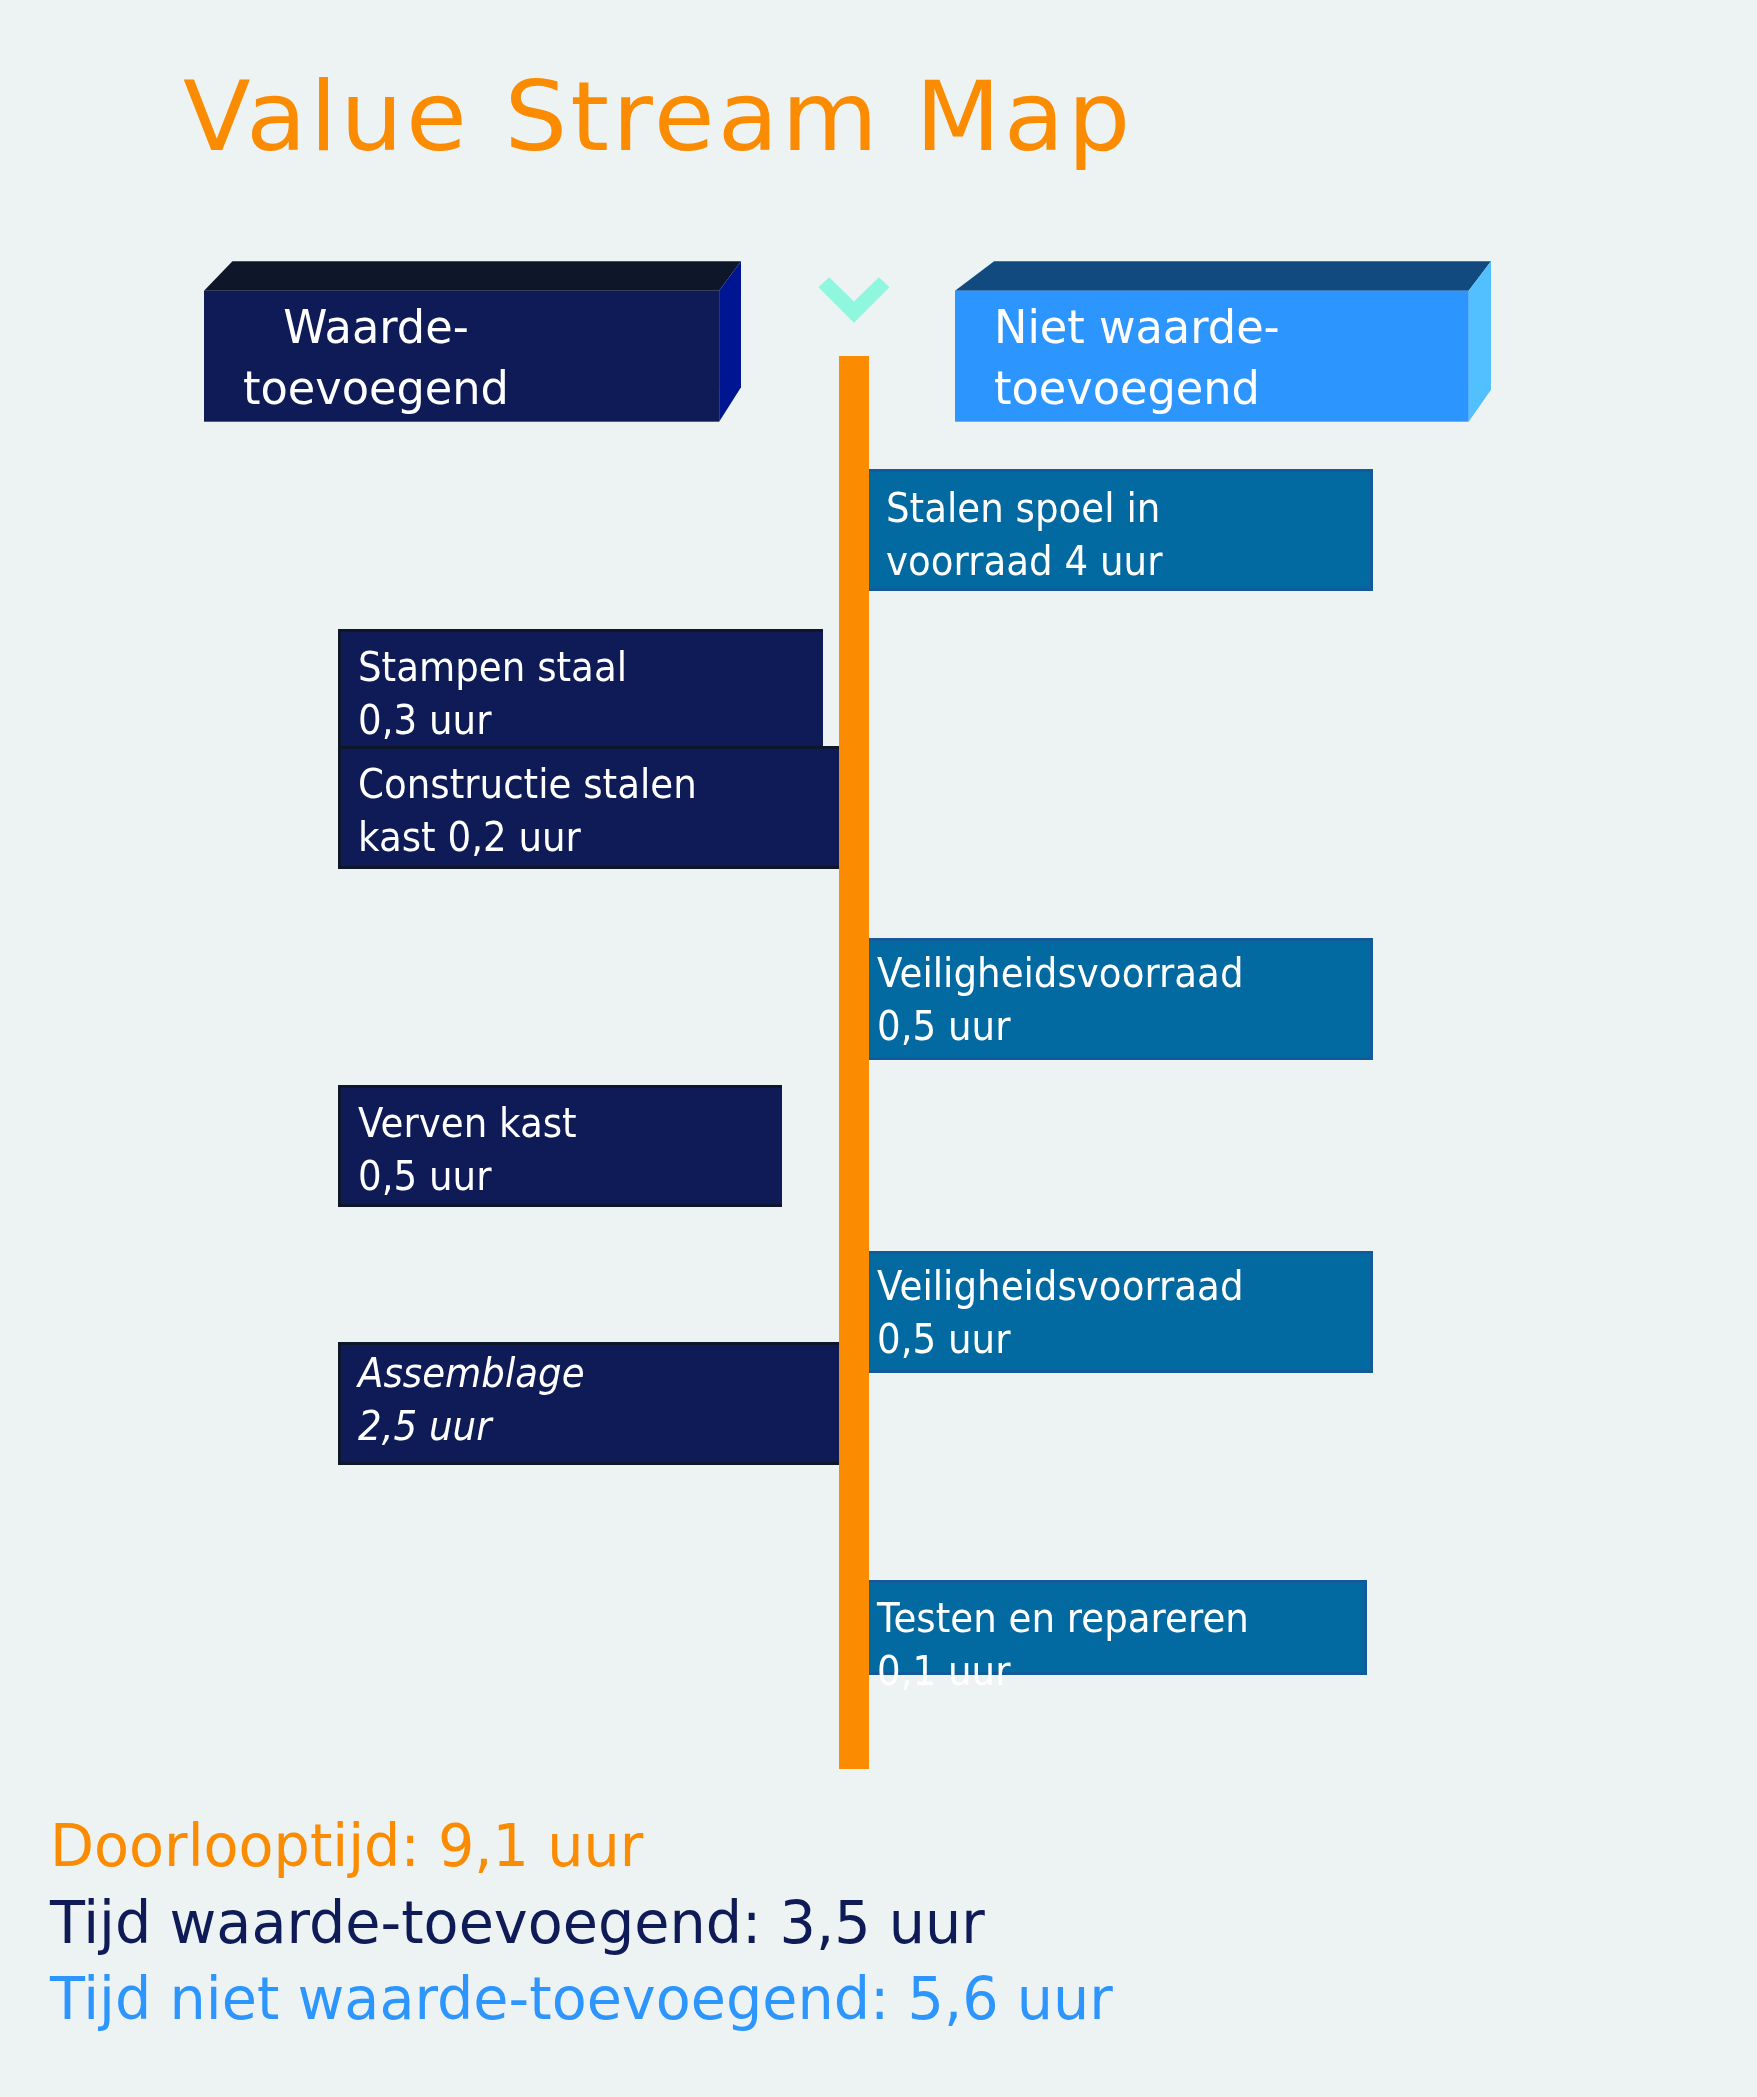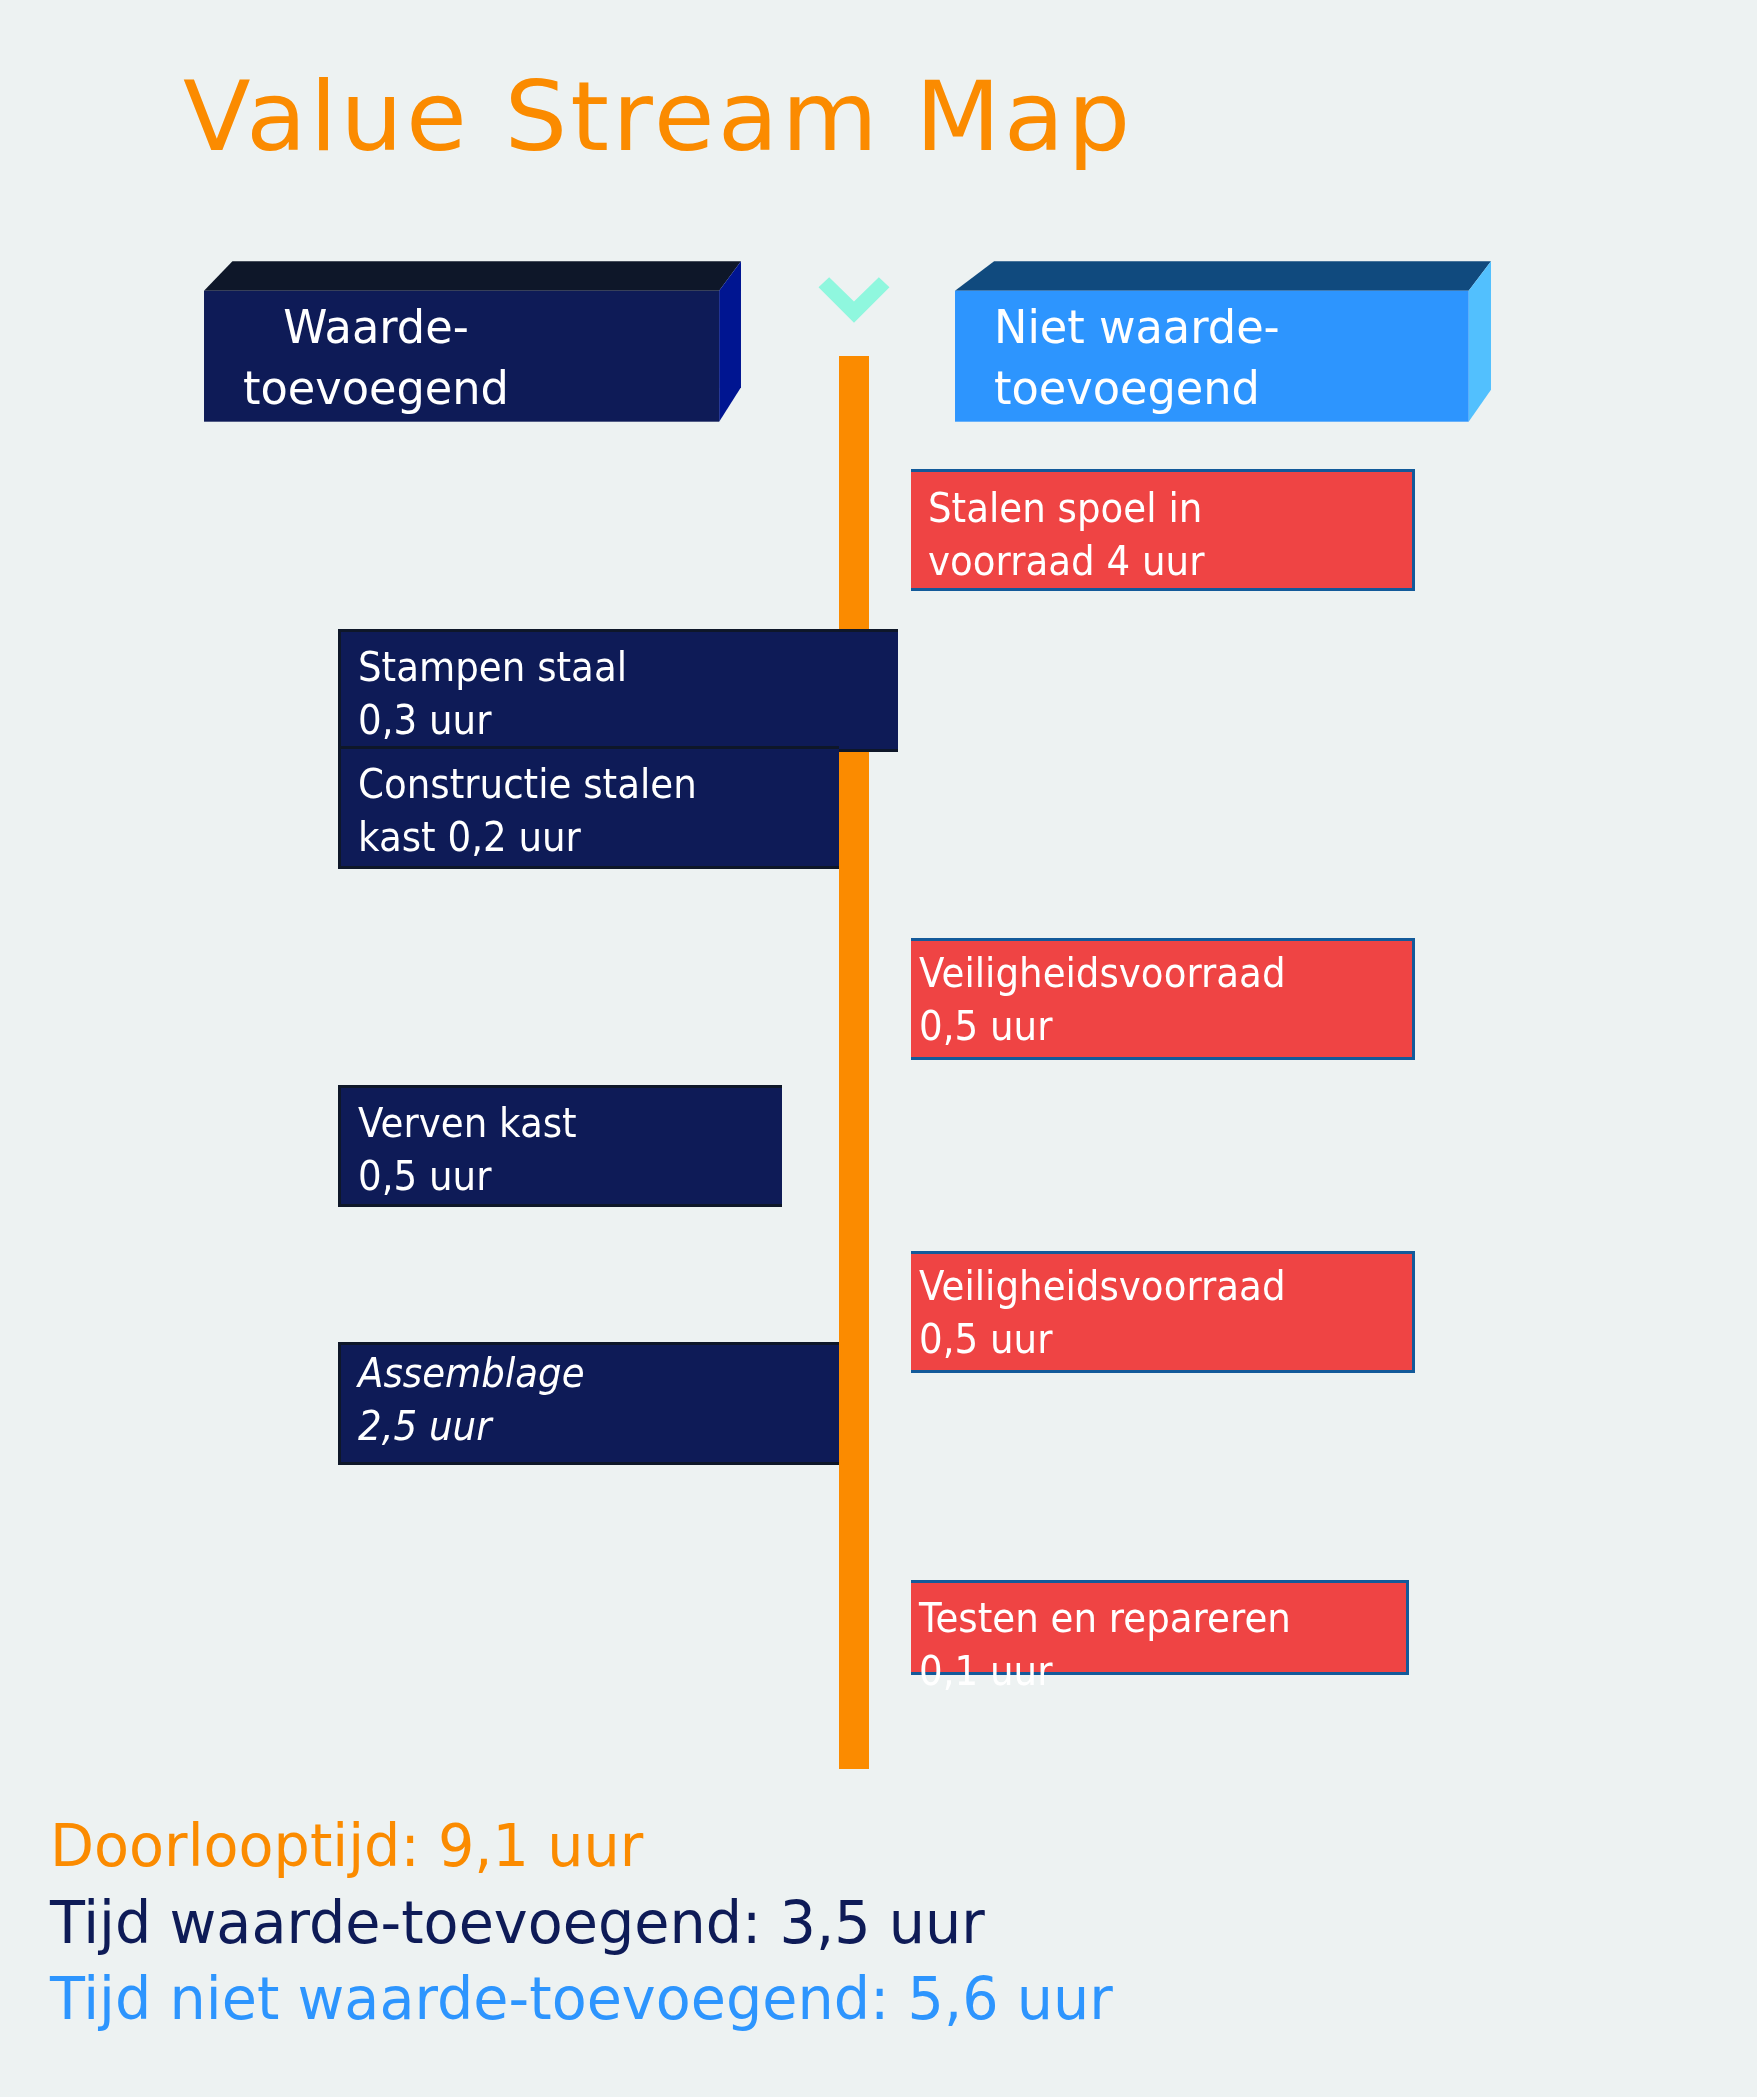--- a/index.html
+++ b/index.html
@@ -4,21 +4,21 @@
   <style>
     html, body { margin:0; padding:0; }
     body { width:1757px; height:2097px; background:#edf2f2; position:relative; overflow:hidden;
       font-family:"DejaVu Sans", "Liberation Sans", sans-serif; }
     .abs { position:absolute; }
     .title { left:183px; top:60px; font-size:97px; color:#fb8b00; font-weight:normal;
       white-space:nowrap; transform:scaleX(1.02); transform-origin:left top; letter-spacing:3px; }
     .hdr-text { position:absolute; left:40px; top:20.3px; font-size:47px; line-height:61px; color:#fff; white-space:pre-line; transform:scaleX(0.95); transform-origin:left top; }
     .box { position:absolute; box-sizing:border-box; border:3.6px solid; }
     .box.va { background:#0e1b57; border-color:#0e1729; }
-    .box.nva { background:#ef4444; border-color:#135a9a; border-left:none;margin-left:42px; }
+    .box.nva { background:#0369a1; border-color:#135a9a; border-left:none; }
     .box-text { position:absolute; color:#fff; font-size:40px; line-height:53px; white-space:pre-line; transform:scaleX(0.93); transform-origin:left top; }
     .summary { position:absolute; left:50px; font-size:59px; white-space:nowrap; transform:scaleX(0.97); transform-origin:left top; }
   </style>
 </head>
 <body>
 
 <div class="abs title">Value Stream Map</div>
 
 <div class="abs" style="left:203px;top:260px;width:539px;height:163px;text-align:center;">
   <svg class="abs" style="left:0;top:0;" width="539" height="163" viewBox="0 0 1062 320">
@@ -44,21 +44,21 @@
 toevoegend</div>
 </div>
 
 <div class="abs" style="left:839px;top:356px;width:29.5px;height:1413px;background:#fb8b00;"></div>
 
 <div class="box nva" style="left:869px;top:469px;width:504px;height:122px;">
   <div class="box-text" style="left:17.3px;top:10.2px;">Stalen spoel in
 voorraad 4 uur</div>
 </div>
 
-<div class="box va" style="left:338px;top:629px;width:560px;height:123px;border-right:none;">
+<div class="box va" style="left:338px;top:629px;width:485px;height:123px;border-right:none;">
   <div class="box-text" style="left:17px;top:8.6px;">Stampen staal
 0,3 uur</div>
 </div>
 
 <div class="box va" style="left:338px;top:746px;width:501px;height:123px;border-right:none;">
   <div class="box-text" style="left:17px;top:8.6px;">Constructie stalen
 kast 0,2 uur</div>
 </div>
 
 <div class="box nva" style="left:869px;top:938px;width:504px;height:122px;">

